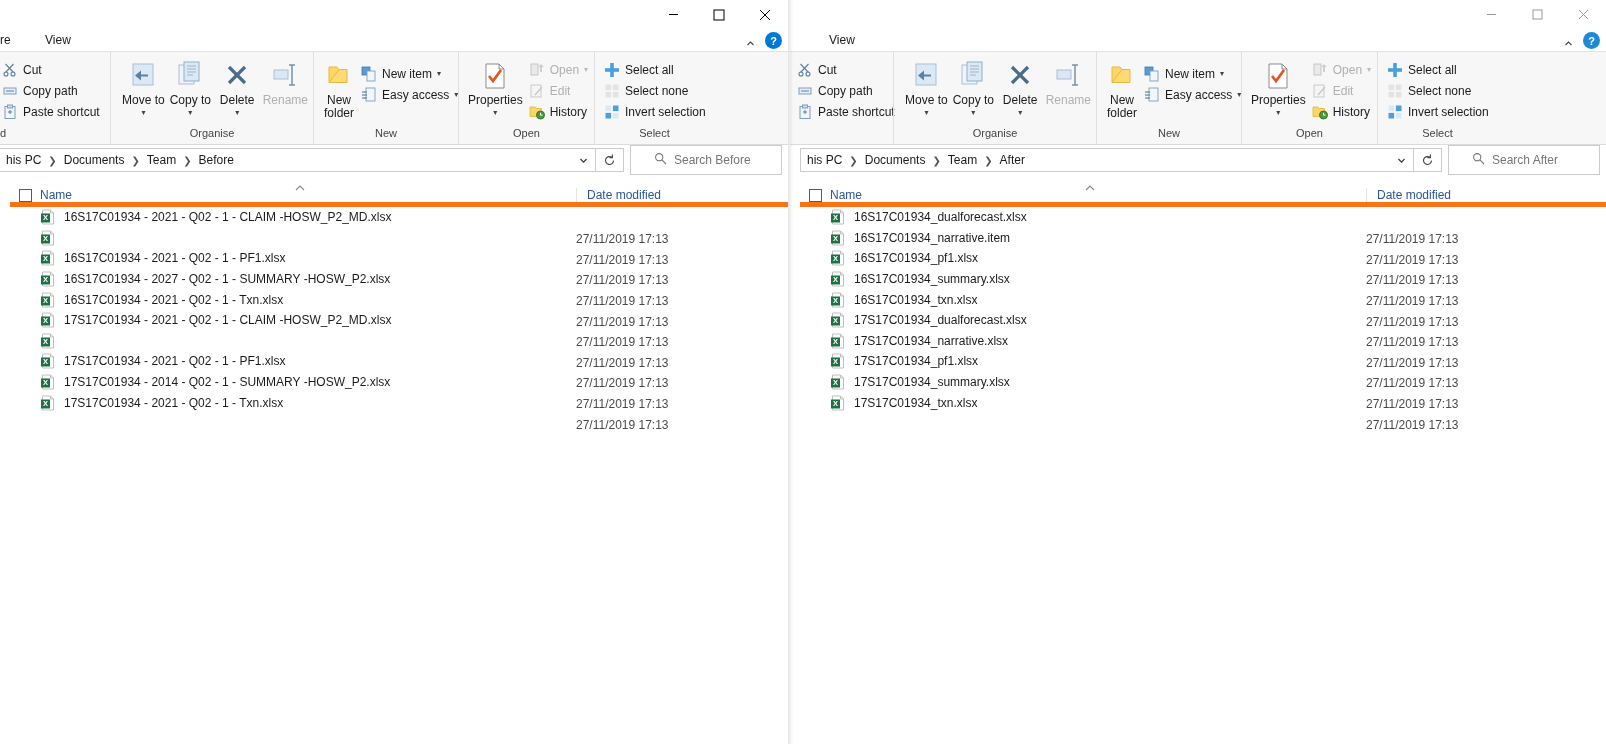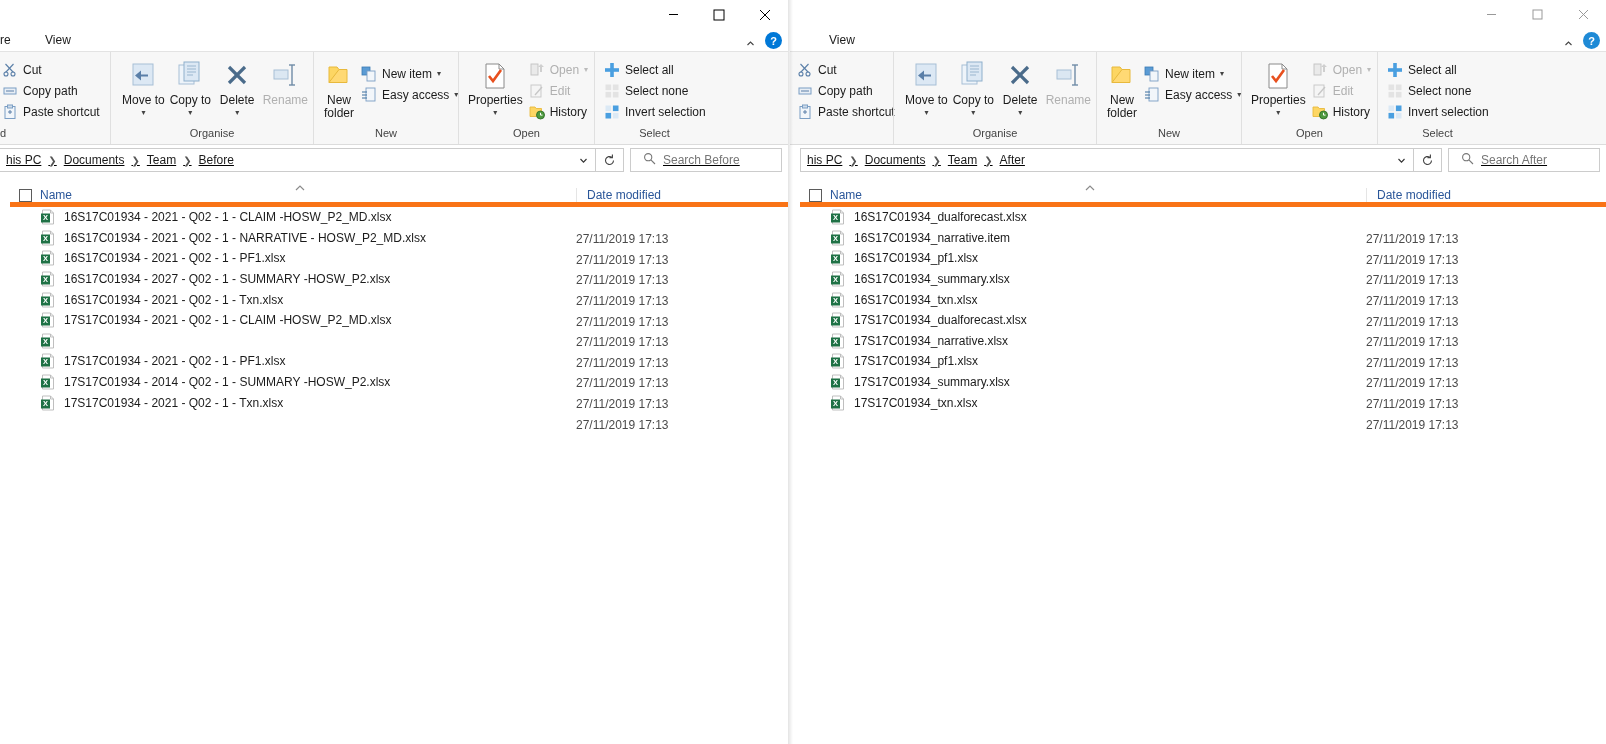--- a/index.html
+++ b/index.html
@@ -49,34 +49,34 @@
   .ico { width: 16px; height: 16px; flex: none; position: relative; }
 
   .bigitem { width: 48px; display: flex; flex-direction: column; align-items: center;
              padding-top: 4px; gap: 2px; }
   .bigitem .bico { width: 32px; height: 32px; position: relative; }
   .bigitem .blbl { font-size: 12px; color: #1b1b1b; text-align: center; line-height: 13px; }
   .bigitem.dis .blbl { color: #b0b0b0; }
   .dropcaret { font-size: 8px; color: #444; line-height: 7px; }
 
   
-  .addrrow { height: 30px; display: flex; align-items: center; padding: 3px 6px 3px 0; gap: 0; background: #fff; text-decoration: underline; }
+  .addrrow { height: 30px; display: flex; align-items: center; padding: 3px 6px 3px 0; gap: 0; background: #fff; }
   .addrbox {
     flex: 1; height: 24px; border: 1px solid #ccc; background: #fff;
     display: flex; align-items: center; font-size: 12px; color: #1b1b1b;
     padding-left: 6px; min-width: 0; overflow: hidden;
   }
   .crumb { white-space: nowrap; }
   .crumbsep { color: #555; padding: 0 7px; font-size: 10px; }
   .addrcaret { margin-left: auto; width: 24px; display: flex; align-items: center; justify-content: center; }
   .refreshbtn { width: 28px; height: 24px; display: flex; align-items: center; justify-content: center;
                 border: 1px solid #ccc; border-left: none; background: #fff; }
   .searchbox {
-    width: 152px; height: 24px; border: 1px solid #ccc; background: #fff; margin-left: 6px;
-    display: flex; align-items: center; gap: 7px; padding-left: 12px;
+    width: 152px; height: 30px; border: 1px solid #ccc; background: #fff; margin-left: 6px;
+    display: flex; align-items: center; gap: 7px; padding-left: 23px;
     font-size: 12px; color: #767676; flex: none;
   }
 
   
   .listwrap { position: absolute; left: 0; right: 0; bottom: 0; background: #fff; overflow: hidden; }
   .colhdr { height: 24px; display: flex; align-items: flex-end; position: relative; border-bottom: 5px solid #f97316; }
   .colhdr .sortmark { position: absolute; top: 1px; font-size: 9px; color: #888; }
   .chkcell { width: 30px; display: flex; align-items: center; justify-content: center; }
   .hdrchk { width: 13px; height: 13px; border: 1px solid #5b5b5b; background: #fff; }
   .colname { font-size: 12px; color: #2a5699; }
@@ -861,21 +861,20 @@
           </div>
           <div class="frow">
             <div class="chkcell"></div>
             <div class="fnamecell" style="width:536px">
               <span class="xlicon"><svg width="16" height="16" viewBox="0 0 16 16">
                   <path d="M2.5 1 h8 l3 3 v11 h-11 z" fill="#ffffff" stroke="#b8b8b8" stroke-width="0.9"></path>
                   <path d="M10.5 1 v3 h3" fill="none" stroke="#b8b8b8" stroke-width="0.9"></path>
                   <rect x="1" y="4.5" width="9" height="9" fill="#1e7145"></rect>
                   <text x="5.5" y="11.4" font-size="7.5" font-family="Liberation Sans, sans-serif" fill="#ffffff" text-anchor="middle" font-weight="bold">X</text>
                 </svg></span>
-              <span class="fname">16S17C01934 - 2021 - Q02 - 1 - NARRATIVE - HOSW_P2_MD.xlsx</span>
             </div>
             <div class="fdate" style="width:210px">27/11/2019 17:13</div>
           </div>
           <div class="frow">
             <div class="chkcell"></div>
             <div class="fnamecell" style="width:536px">
               <span class="xlicon"><svg width="16" height="16" viewBox="0 0 16 16">
                   <path d="M2.5 1 h8 l3 3 v11 h-11 z" fill="#ffffff" stroke="#b8b8b8" stroke-width="0.9"></path>
                   <path d="M10.5 1 v3 h3" fill="none" stroke="#b8b8b8" stroke-width="0.9"></path>
                   <rect x="1" y="4.5" width="9" height="9" fill="#1e7145"></rect>

